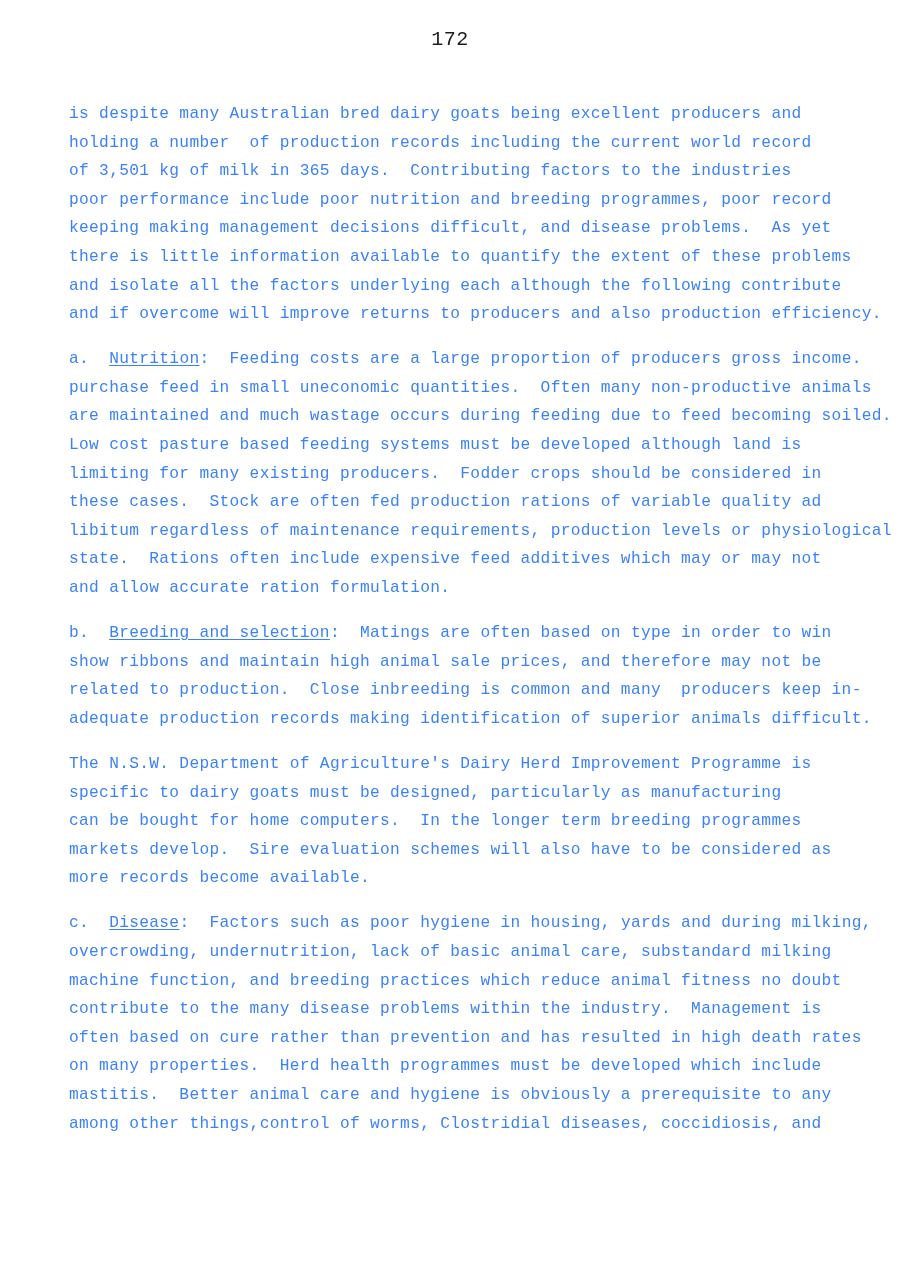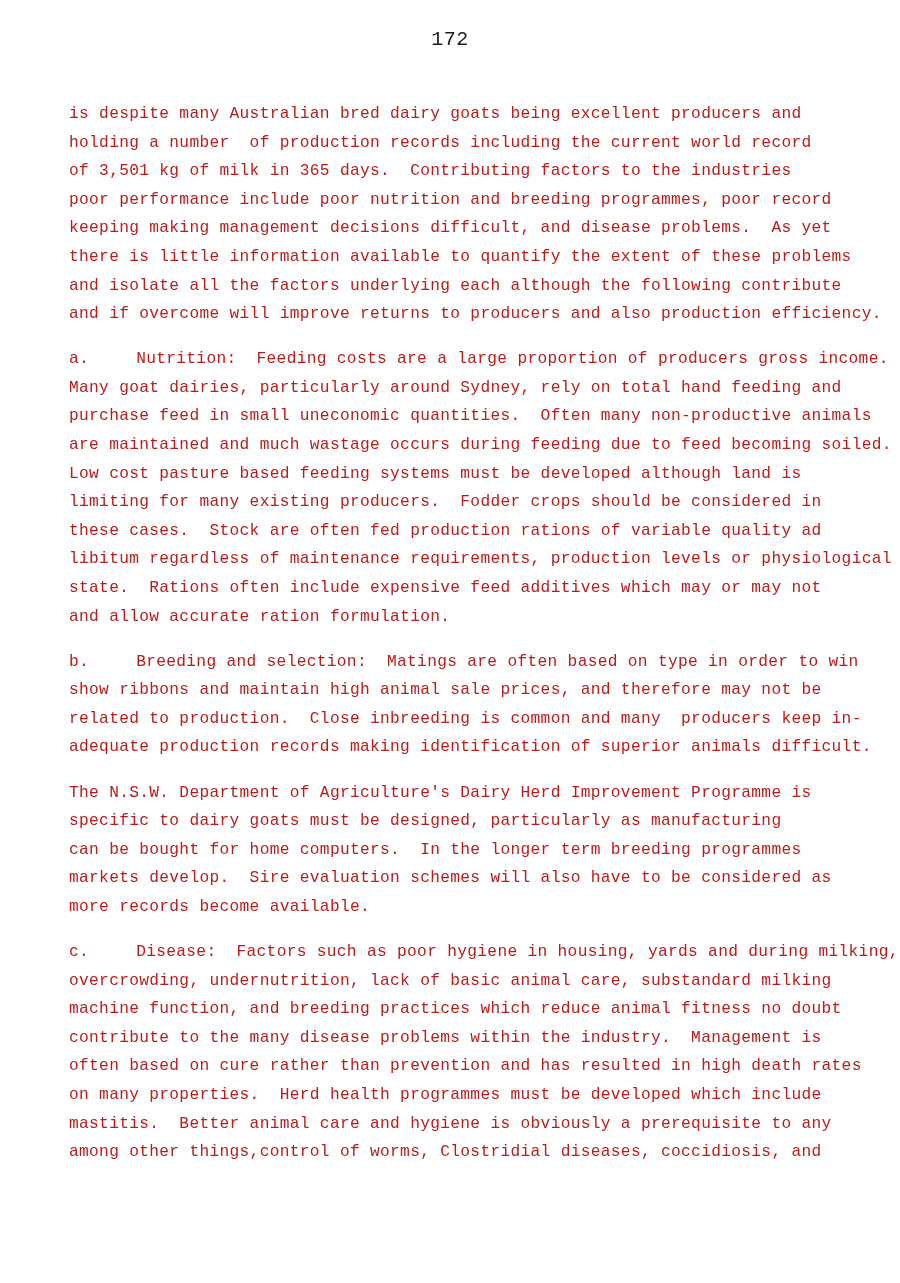--- a/index.html
+++ b/index.html
@@ -43,27 +43,27 @@
     padding: 0;
   }
   .para:last-child { margin-bottom: 0; }
   .line {
     display: block;
     height: 28.6px;
     line-height: 28.6px;
     font-size: 16.2px;
     letter-spacing: 0.32px;
     white-space: pre;
-    color: #b91c1c;
+    color: #3b82f6;
     font-family: "Liberation Mono", "DejaVu Sans Mono", monospace;
     -webkit-font-smoothing: none;
   }
   .u {
+    text-decoration: underline;
     text-underline-offset: 2px;
-    margin-left: 27px;
   }
 </style>
 </head>
 <body>
 
 <div id="page">
 
   <div id="page-number">172</div>
 
   <div id="body-block">
@@ -74,21 +74,20 @@
       <span class="line">of 3,501 kg of milk in 365 days.  Contributing factors to the industries</span>
       <span class="line">poor performance include poor nutrition and breeding programmes, poor record</span>
       <span class="line">keeping making management decisions difficult, and disease problems.  As yet</span>
       <span class="line">there is little information available to quantify the extent of these problems</span>
       <span class="line">and isolate all the factors underlying each although the following contribute</span>
       <span class="line">and if overcome will improve returns to producers and also production efficiency.</span>
     </div>
 
     <div class="para">
       <span class="line"><span>a.  </span><span class="u">Nutrition</span><span>:  Feeding costs are a large proportion of producers gross income.</span></span>
-      <span class="line">Many goat dairies, particularly around Sydney, rely on total hand feeding and</span>
       <span class="line">purchase feed in small uneconomic quantities.  Often many non-productive animals</span>
       <span class="line">are maintained and much wastage occurs during feeding due to feed becoming soiled.</span>
       <span class="line">Low cost pasture based feeding systems must be developed although land is</span>
       <span class="line">limiting for many existing producers.  Fodder crops should be considered in</span>
       <span class="line">these cases.  Stock are often fed production rations of variable quality ad</span>
       <span class="line">libitum regardless of maintenance requirements, production levels or physiological</span>
       <span class="line">state.  Rations often include expensive feed additives which may or may not</span>
       <span class="line">and allow accurate ration formulation.</span>
     </div>
 

